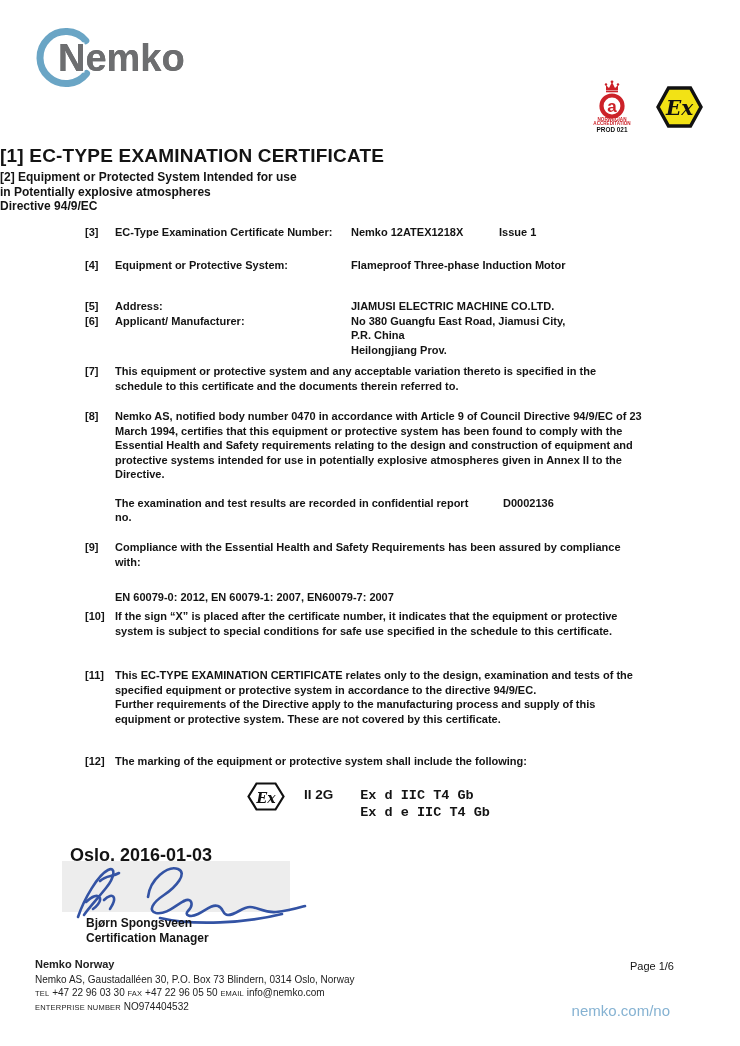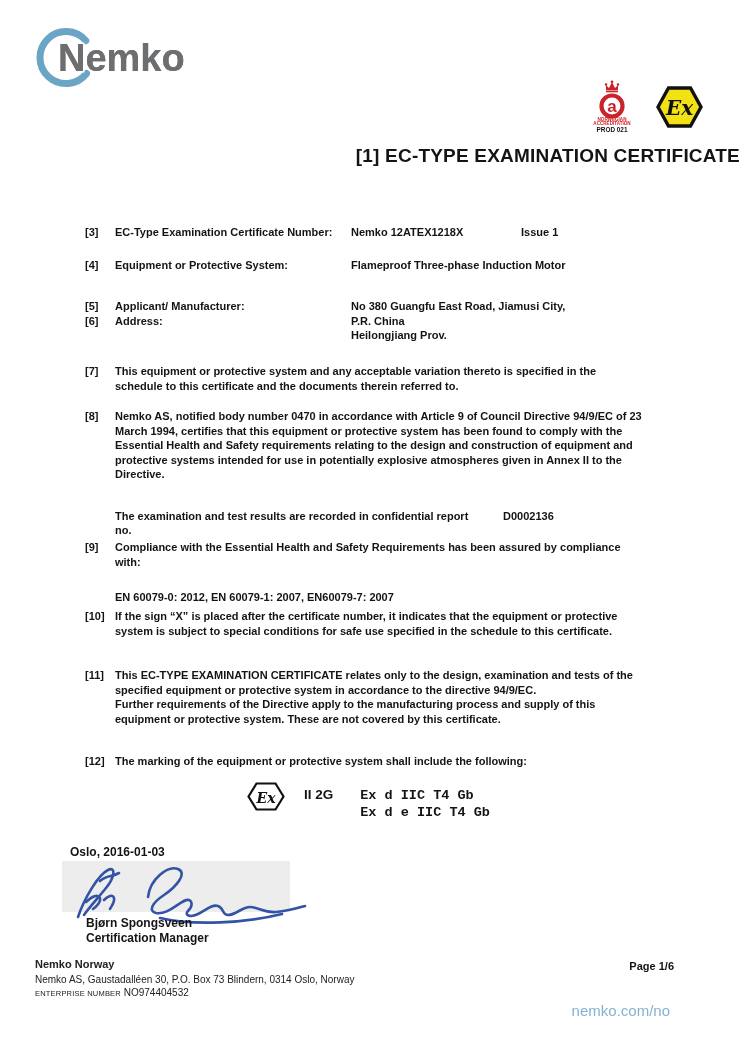--- a/index.html
+++ b/index.html
@@ -6,49 +6,49 @@
   .page {
     position:relative; width:740px; height:1046px; margin:0 auto;
     background:#ffffff; overflow:hidden;
     font-family:"Liberation Sans", sans-serif; color:#141414;
   }
   
   .brand-logo { position:absolute; left:30px; top:22px; }
   .brand-logo text { font-family:"Liberation Sans", sans-serif; font-weight:bold; }
   .marks { position:absolute; left:586px; top:80px; display:flex; align-items:flex-start; gap:16px; }
   
-  .title-block { position:absolute; left:0; top:145px; width:740px; text-align:right; }
+  .title-block { position:absolute; left:0; top:145px; width:740px; text-align:left; }
   .title-main { font-size:19px; font-weight:bold; letter-spacing:0.2px; }
   .title-sub  { font-size:12px; font-weight:bold; line-height:14.5px; margin-top:3px; }
   .title-sub div { margin:0; }
   
   .row { position:absolute; left:85px; display:flex; font-size:11px; font-weight:bold; line-height:14.5px; }
   .num { width:30px; flex:none; }
   .lbl { width:236px; flex:none; }
   .val { flex:none; }
   .para { width:530px; }
   .clause2 { margin:0; }
-  .report-wrap { position:relative; margin-top:27px; width:530px; }
+  .report-wrap { position:relative; margin-top:14px; width:530px; }
   .report-text { width:370px; }
   .report-no { position:absolute; left:388px; top:0; }
   .standards { margin-top:21px; }
   
   .marking-row { position:absolute; left:247px; top:782px; display:flex; align-items:flex-start; }
   .marking-group { font-size:13.5px; font-weight:bold; margin-left:19px; margin-top:5px; }
   .marking-codes { font-size:13.5px; font-weight:bold; line-height:17px; margin-left:27px; margin-top:5px;font-family:Liberation Mono, monospace; }
   
-  .place-date { position:absolute; left:70px; top:845px; font-size:12px; font-weight:bold; }
+  .place-date { position:absolute; left:70px; top:845px; font-size:18px; font-weight:bold; }
   .sig-band { position:absolute; left:62px; top:861px; width:228px; height:51px; background:#ededed; }
   .sig-band svg { position:absolute; left:0; top:-4px; overflow:visible; }
   .sign-name { position:absolute; left:86px; top:916px; font-size:12px; font-weight:bold; line-height:15px; }
   
   .footer-left { position:absolute; left:35px; top:958px; font-size:10px; line-height:13px; color:#222; }
   .footer-company { font-size:11px; font-weight:bold; margin-bottom:2px; }
   .sc { font-size:7.5px; letter-spacing:0.2px; }
-  .footer-page { position:absolute; right:66px; top:960px; font-size:11px; font-weight:bold; }
+  .footer-page { position:absolute; right:66px; top:960px; font-size:11px; font-weight:normal; }
   .footer-site { position:absolute; right:70px; top:1002px; font-size:15px; color:#85b2d2; text-decoration:none; }
 </style>
 </head>
 <body>
 
 <div class="page">
 
   <div class="brand-logo">
     <svg width="200" height="70" viewBox="0 0 200 70">
       <path d="M 55.8 18.7 A 26 26 0 1 0 56.5 51.5" fill="none" stroke="#6aa5c5" stroke-width="7" stroke-linecap="round"></path>
@@ -71,45 +71,51 @@
       <text x="26" y="51.5" font-size="6.4" font-weight="bold" fill="#111" text-anchor="middle">PROD 021</text>
     </svg>
     <svg width="47" height="42" viewBox="0 0 47 42" style="margin-top:6px">
       <polygon points="2,21 12.5,2 34.5,2 45,21 34.5,40 12.5,40" fill="#f2e215" stroke="#111" stroke-width="3.4"></polygon>
       <text x="23.5" y="29" font-size="20" font-style="italic" font-weight="bold" font-family="DejaVu Serif, serif" text-anchor="middle" fill="#111">Ex</text>
     </svg>
   </div>
 
   <div class="title-block">
     <div class="title-main">[1] EC-TYPE EXAMINATION CERTIFICATE</div>
+    <div class="title-sub">
+      <div>[2] Equipment or Protected System Intended for use</div>
+      <div>in Potentially explosive atmospheres</div>
+      <div>Directive 94/9/EC</div>
+    </div>
   </div>
 
   <div class="row" style="top:225px">
     <div class="num">[3]</div>
     <div class="lbl">EC-Type Examination Certificate Number:</div>
-    <div class="val" style="width:170px">Nemko 12ATEX1218X</div>
+    <div class="val" style="width:148px">Nemko 12ATEX1218X</div>
     <div class="val">Issue 1</div>
   </div>
 
   <div class="row" style="top:258px">
     <div class="num">[4]</div>
     <div class="lbl">Equipment or Protective System:</div>
     <div class="val">Flameproof Three-phase Induction Motor</div>
   </div>
 
   <div class="row" style="top:299px">
     <div class="num">
       <div>[5]</div>
       <div>[6]</div>
     </div>
     <div class="lbl">
+      <div>Address:</div>
       <div>Applicant/ Manufacturer:</div>
-      <div>Address:</div>
     </div>
     <div class="val">
+      <div>JIAMUSI ELECTRIC MACHINE CO.LTD.</div>
       <div>No 380 Guangfu East Road, Jiamusi City,</div>
       <div>P.R. China</div>
       <div>Heilongjiang Prov.</div>
     </div>
   </div>
 
   <div class="row" style="top:364px">
     <div class="num">[7]</div>
     <div class="para">This equipment or protective system and any acceptable variation thereto is specified in the schedule to this certificate and the documents therein referred to.</div>
   </div>
@@ -179,20 +185,28 @@
   </div>
   <div class="sign-name">
     <div>Bjørn Spongsveen</div>
     <div>Certification Manager</div>
   </div>
 
   <div class="footer-left">
     <div class="footer-company">Nemko Norway</div>
     <div>Nemko AS, Gaustadalléen 30, P.O. Box 73 Blindern, 0314 Oslo, Norway</div>
     <div>
+      <span class="sc">TEL</span>
+      <span>+47 22 96 03 30</span>
+      <span class="sc">FAX</span>
+      <span>+47 22 96 05 50</span>
+      <span class="sc">EMAIL</span>
+      <span>info@nemko.com</span>
+    </div>
+    <div>
       <span class="sc">ENTERPRISE NUMBER</span>
       <span>NO974404532</span>
     </div>
   </div>
   <div class="footer-page">Page 1/6</div>
   <a class="footer-site" href="#">nemko.com/no</a>
 
 </div>
 
 </body></html>

